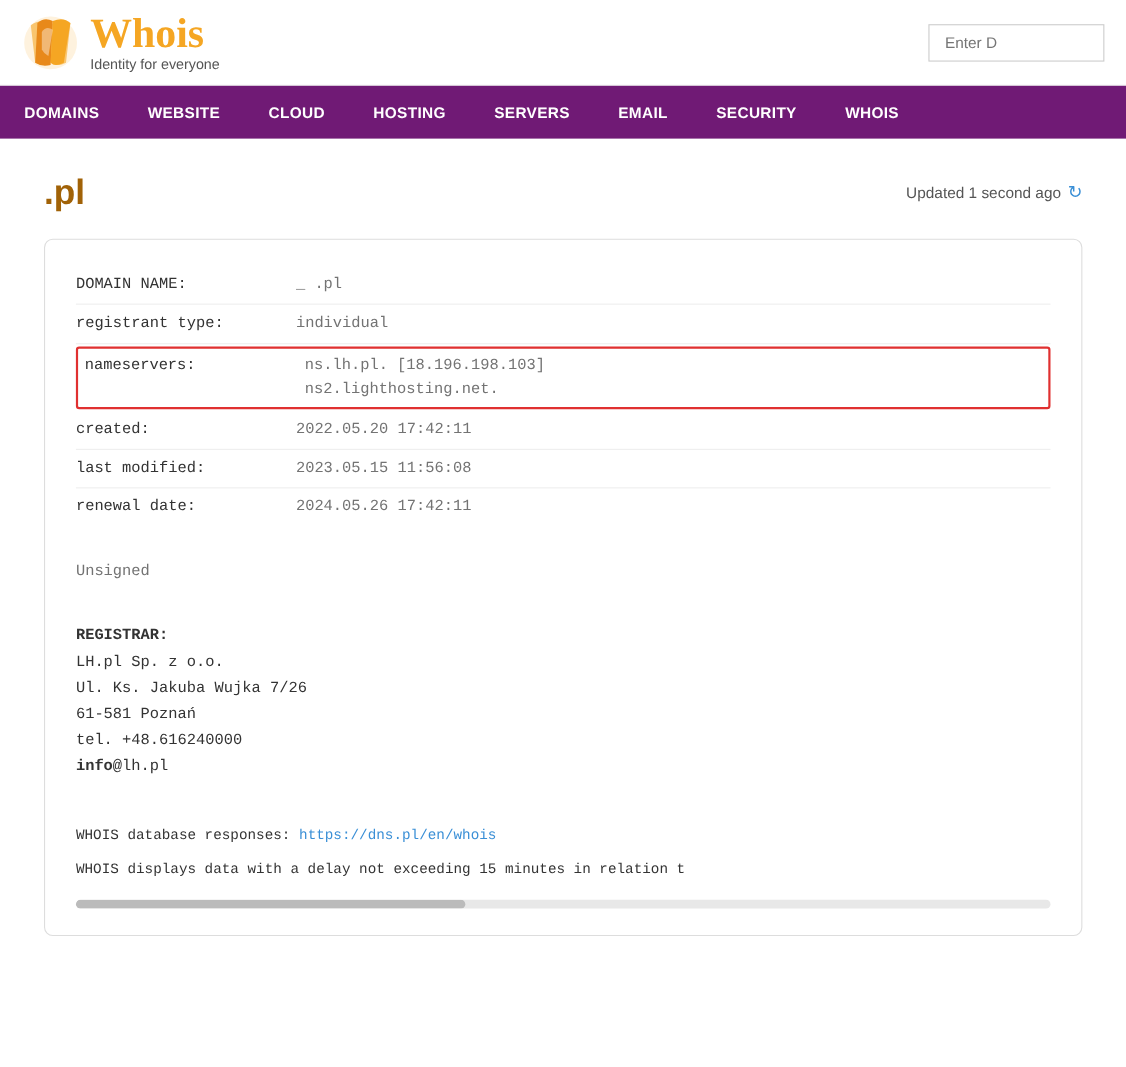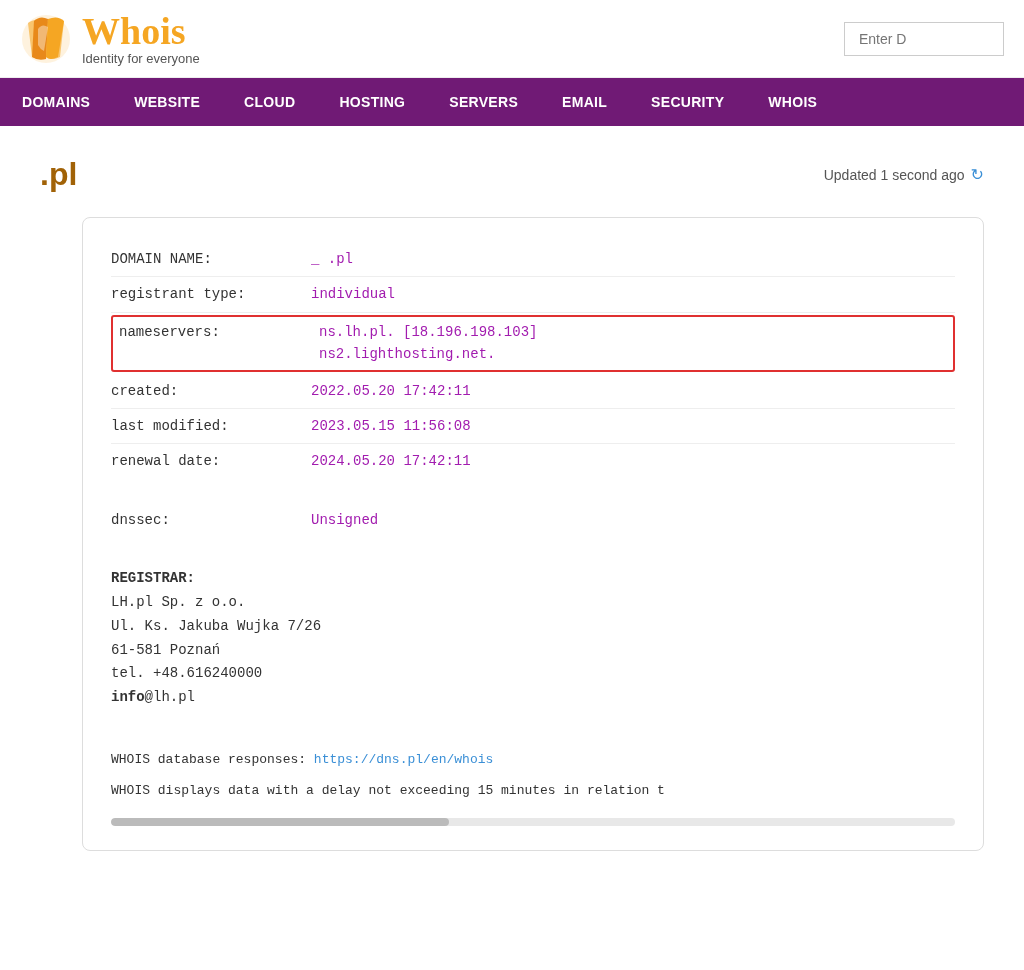--- a/index.html
+++ b/index.html
@@ -94,21 +94,20 @@
       cursor: pointer;
     }
 
     
     .whois-card {
       border: 1px solid #ddd;
       border-radius: 8px;
       padding: 24px 28px;
       background: #fff;
       overflow-x: auto;
-      margin-left: 42px;
     }
 
     .whois-table {
       font-family: 'Courier New', Courier, monospace;
       font-size: 14px;
       line-height: 1.6;
       color: #333;
       width: 100%;
     }
 
@@ -123,21 +122,21 @@
     }
     .whois-key {
       min-width: 200px;
       color: #333;
       font-family: 'Courier New', Courier, monospace;
       font-size: 14px;
     }
     .whois-value {
       font-family: 'Courier New', Courier, monospace;
       font-size: 14px;
-      color: #a21caf;
+      color: #737373;
     }
 
     .nameservers-row {
       border: 2px solid #e03030;
       border-radius: 3px;
       padding: 4px 6px;
       margin: 2px 0;
     }
 
     .whois-block {
@@ -247,31 +246,30 @@
         <span class="whois-value">2022.05.20 17:42:11</span>
       </div>
 
       <div class="whois-row">
         <span class="whois-key">last modified:</span>
         <span class="whois-value">2023.05.15 11:56:08</span>
       </div>
 
       <div class="whois-row">
         <span class="whois-key">renewal date:</span>
-        <span class="whois-value">2024.05.20 17:42:11</span>
+        <span class="whois-value">2024.05.26 17:42:11</span>
       </div>
 
     </div>
 
     <div class="whois-spacer"></div>
     <div class="whois-spacer"></div>
 
     <div class="whois-table">
       <div class="whois-row">
-        <span class="whois-key">dnssec:</span>
         <span class="whois-value">Unsigned</span>
       </div>
     </div>
 
     <div class="whois-spacer"></div>
     <div class="whois-spacer"></div>
 
     <div class="whois-block">
       <div style="font-weight:bold;">REGISTRAR:</div>
       <div>LH.pl Sp. z o.o.</div>

